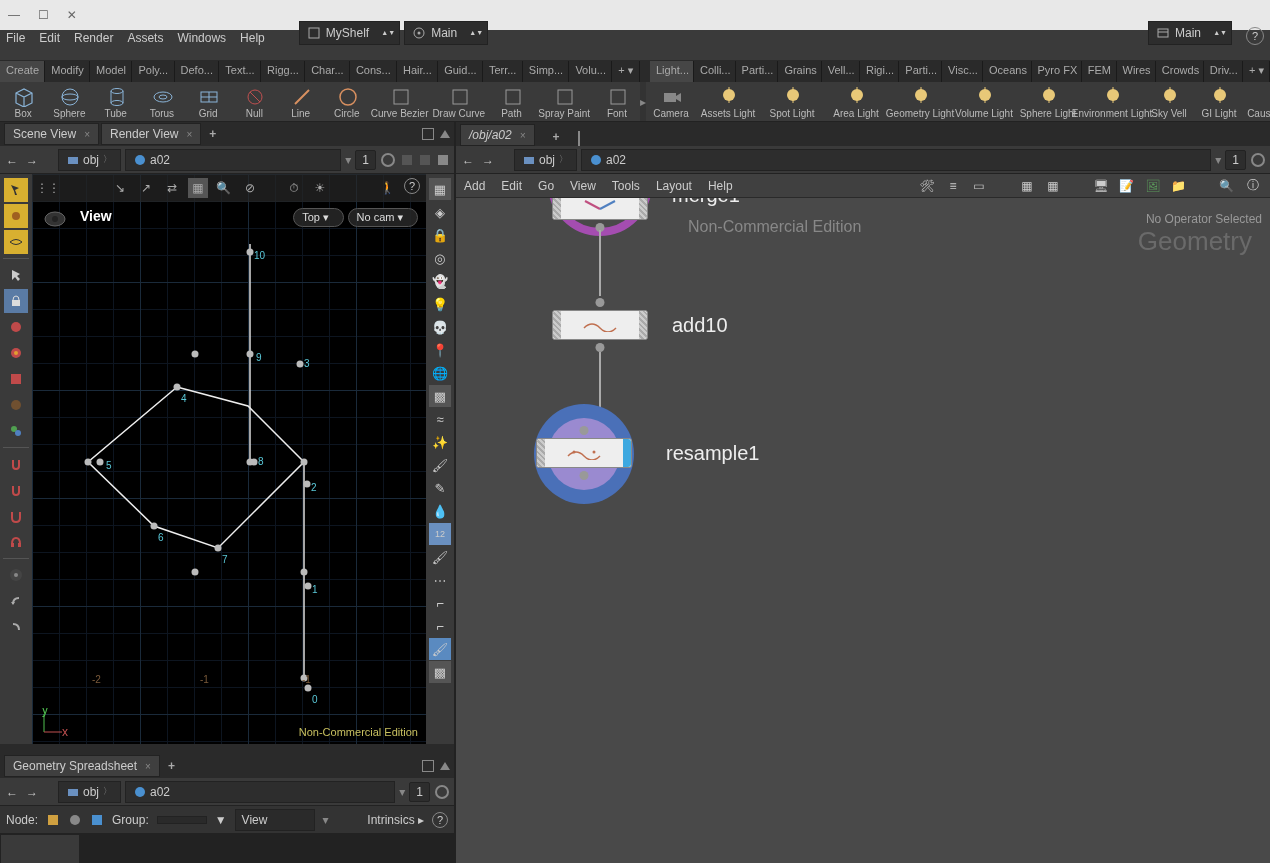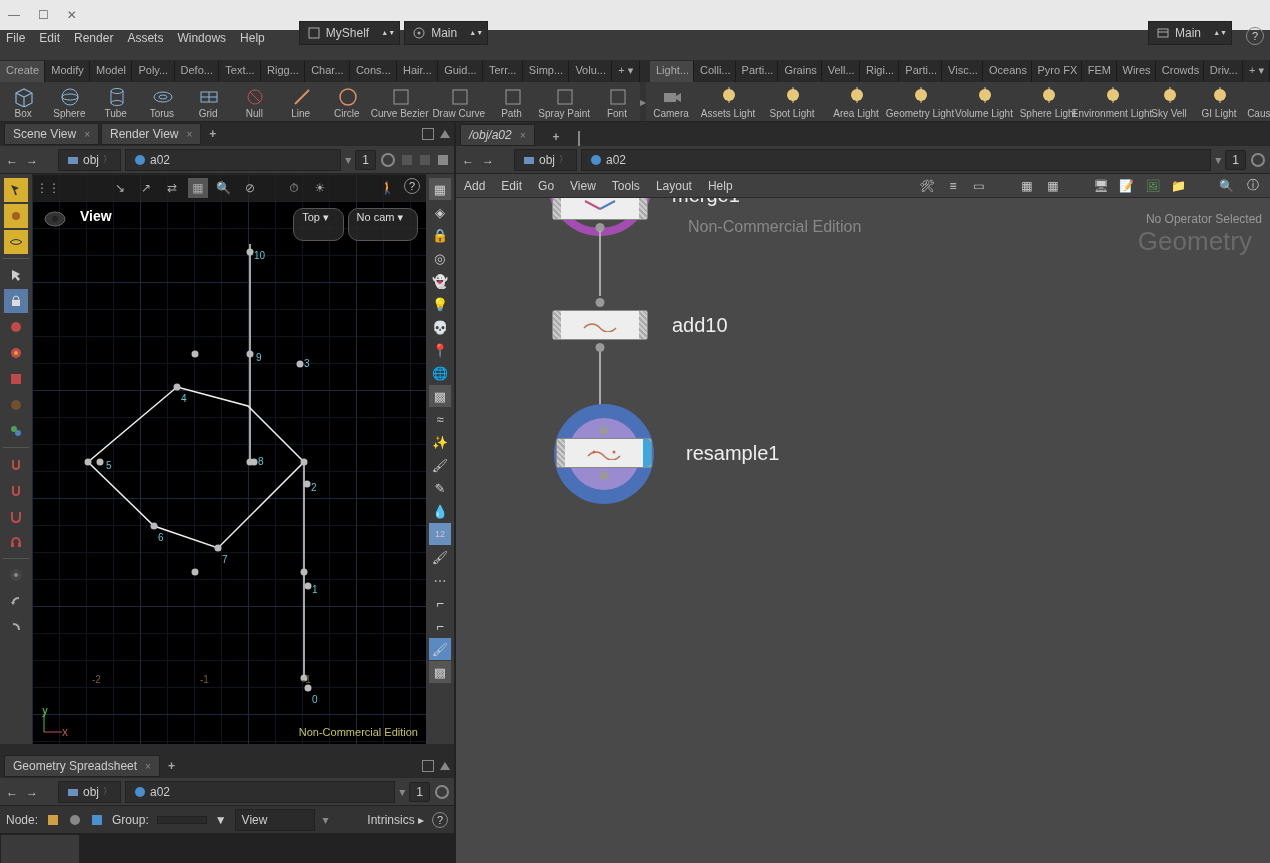--- a/index.html
+++ b/index.html
@@ -57,21 +57,21 @@
     linear-gradient(90deg,#1a2a3a 1px,transparent 1px),
     linear-gradient(#0d1520 1px,transparent 1px),
     linear-gradient(90deg,#0d1520 1px,transparent 1px);
     background-size:108px 108px,108px 108px,27px 27px,27px 27px}
   .viewport .topbar{position:absolute;top:0;left:0;right:0;height:28px;background:rgba(40,40,40,.7);display:flex;align-items:center;padding:0 6px;gap:6px}
   .topbar .tico{width:20px;height:20px;display:flex;align-items:center;justify-content:center;color:#aaa}
   .topbar .tico.on{background:#555}
   .topbar .right{margin-left:auto;display:flex;gap:6px}
   .vp-label{position:absolute;top:34px;left:48px;color:#fff;font-weight:bold;font-size:14px}
   .vp-drops{position:absolute;top:34px;right:8px;display:flex;gap:4px}
-  .vp-drop{background:rgba(40,40,40,.85);border:1px solid #555;border-radius:10px;padding:2px 14px 16px 8px;color:#ddd;font-size:11px}
+  .vp-drop{background:rgba(40,40,40,.85);border:1px solid #555;border-radius:10px;padding:2px 14px 2px 8px;color:#ddd;font-size:11px}
   .nce{position:absolute;bottom:6px;right:8px;color:#c8c060;font-size:11px}
   .axis{position:absolute;bottom:6px;left:6px;width:30px;height:30px}
   .gridlbl{position:absolute;color:#7a5a3a;font-size:10px}
   .pt{position:absolute;width:7px;height:7px;background:#bbb;border-radius:50%;transform:translate(-50%,-50%)}
   .ptlbl{position:absolute;color:#5ac8d8;font-size:10px}
   
   .vp-right-tools{width:28px;background:#3a3a3a;display:flex;flex-direction:column;align-items:center;padding:4px 0;gap:1px}
   .vp-right-tools .rb{width:22px;height:22px;display:flex;align-items:center;justify-content:center;font-size:13px}
   .vp-right-tools .rb.on{background:#555}
   
@@ -797,21 +797,21 @@
             <span class="stripe r"></span>
           <svg class="node-glyph" width="40" height="14">
               <path d="M4 10 Q12 2 20 10 Q28 18 36 10" fill="none" stroke="#c07050" stroke-width="1.5"></path>
             </svg>
         </div>
         <div class="port bot"></div>
         <div class="wire" style="top:42px;height:84px"></div>
         <div class="node-label">add10</div>
       </div>
 
-      <div class="node" style="left:100px;top:240px">
+      <div class="node" style="left:80px;top:240px">
         <svg width="140" height="108" style="left:-22px;top:-38px;position:absolute">
           <circle cx="70" cy="54" r="50" fill="#4a70b8"></circle>
           <circle cx="70" cy="54" r="36" fill="#9a8ad0"></circle>
         </svg>
         <div class="port top" style="z-index:2"></div>
         <div class="node-body blue" style="position:relative;z-index:2">
           <span class="stripe l"></span>
             <span class="stripe r"></span>
           <svg class="node-glyph" width="40" height="14">
               <path d="M4 10 Q12 2 20 10 Q28 18 36 10" fill="none" stroke="#c07050" stroke-width="1.5"></path>

